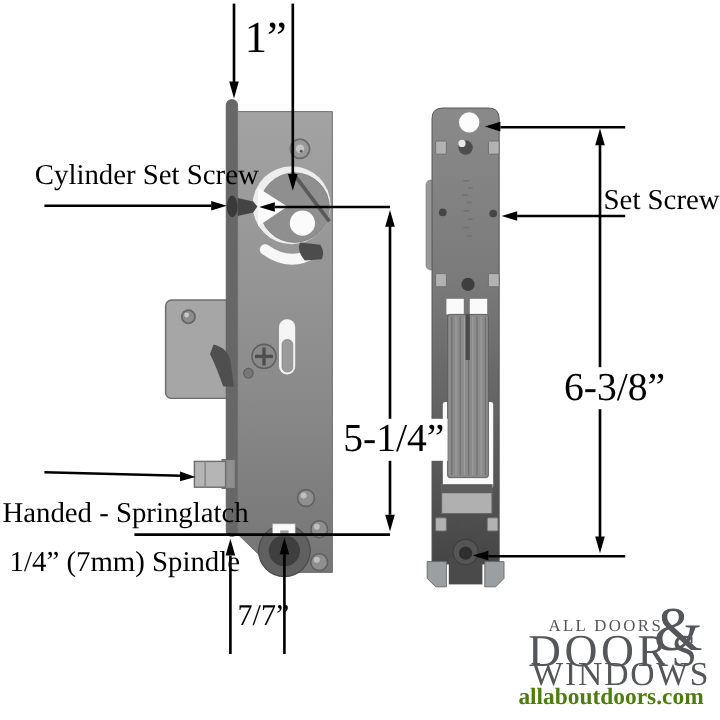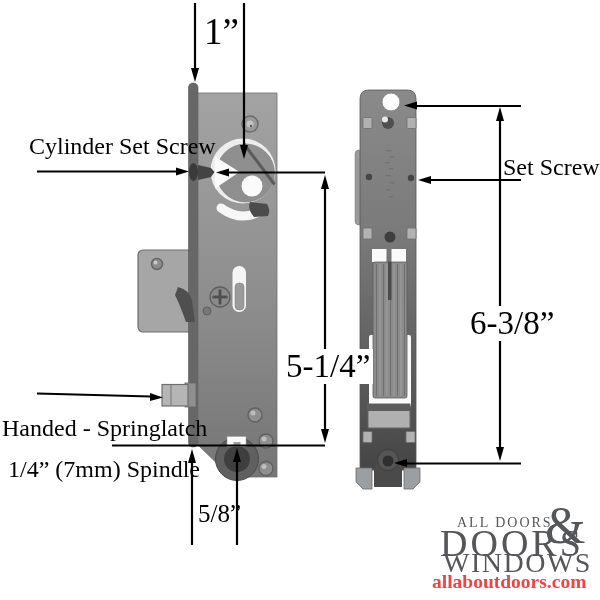--- a/index.html
+++ b/index.html
@@ -10,21 +10,21 @@
   .lbl-small{font-size:24px;}
   .lbl-dim-big{font-size:33px;background:#ffffff;padding:0 3px;}
   .lbl-1in{font-size:37px;}
   .lbl-78{font-size:25px;}
   
   .logo-line{position:absolute;white-space:nowrap;color:#55565a;}
   .logo-allabout{left:457px;top:515px;font-size:14px;letter-spacing:2px;}
   .logo-amp{left:545px;top:500px;font-size:52px;line-height:1;}
   .logo-doors{left:440px;top:524px;font-size:38px;letter-spacing:3px;line-height:1;}
   .logo-windows{left:443px;top:549px;font-size:28px;letter-spacing:1.5px;line-height:1;}
-  .logo-url{left:432px;top:572px;font-size:19.5px;font-weight:bold;color:#ef4444;line-height:1;}
+  .logo-url{left:432px;top:572px;font-size:19.5px;font-weight:bold;color:#4d7c0f;line-height:1;}
 </style>
 </head>
 <body>
 
 <div id="stage">
 
   <svg id="artwork" width="600" height="600" viewBox="0 0 600 600">
     <defs>
       <linearGradient id="gradBodyL" x1="0" y1="0" x2="0" y2="1">
         <stop offset="0" stop-color="#a3a3a3"></stop>
@@ -197,21 +197,21 @@
       <line x1="431" y1="180" x2="521" y2="180"></line>
       <polygon points="431,176 431,184 418,180" stroke="none"></polygon>
     </g>
   </svg>
 
   <div class="lbl lbl-1in" style="left:204px;top:13px;">1”</div>
   <div class="lbl lbl-small" style="left:29px;top:134px;">Cylinder Set Screw</div>
   <div class="lbl lbl-dim-big" style="left:283px;top:303px;margin-top:46px;">5-1/4”</div>
   <div class="lbl lbl-small" style="left:2px;top:370px;margin-top:46px;">Handed - Springlatch</div>
   <div class="lbl lbl-small" style="left:8px;top:457px;text-align:center;">1/4” (7mm) Spindle</div>
-  <div class="lbl lbl-78" style="left:198px;top:501px;">5/8”</div>
+  <div class="lbl lbl-78" style="left:198px;top:501px;">7/7”</div>
   <div class="lbl lbl-small" style="left:503px;top:155px;">Set Screw</div>
   <div class="lbl lbl-dim-big" style="left:467px;top:306px;">6-3/8”</div>
 
   <div>
     <div class="logo-line logo-allabout">ALL DOORS</div>
     <div class="logo-line logo-amp">&amp;</div>
     <div class="logo-line logo-doors">DOORS</div>
     <div class="logo-line logo-windows">WINDOWS</div>
     <div class="logo-line logo-url">allaboutdoors.com</div>
   </div>

